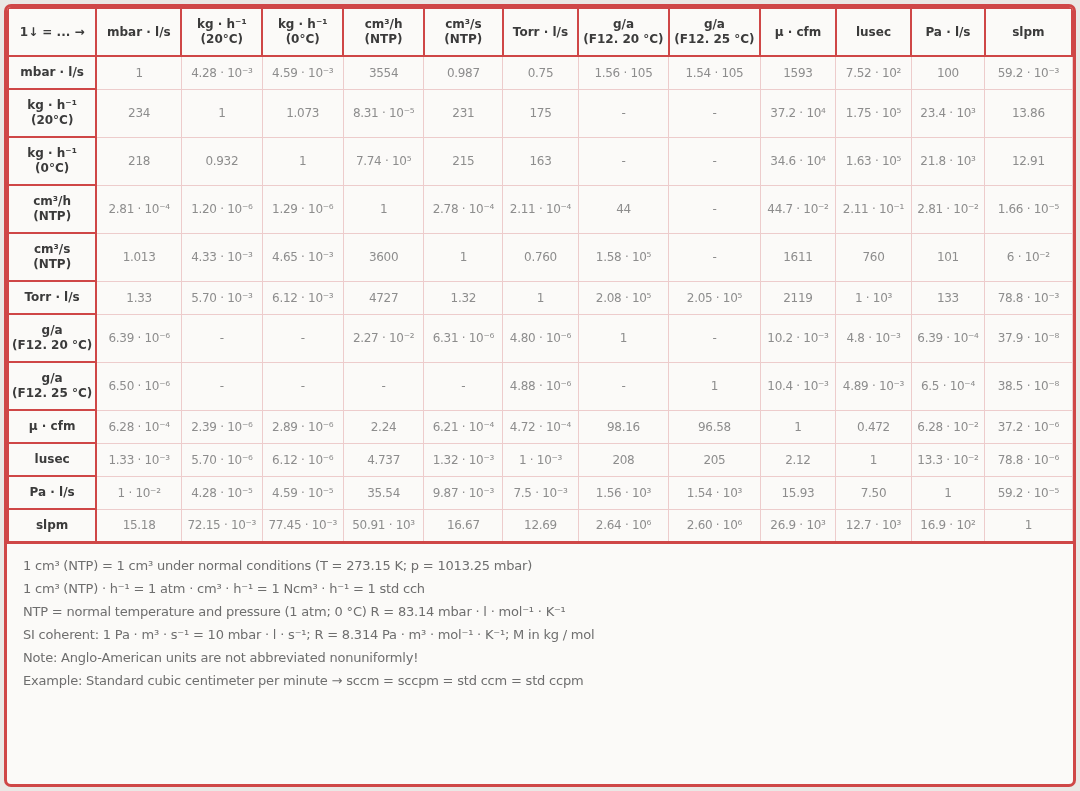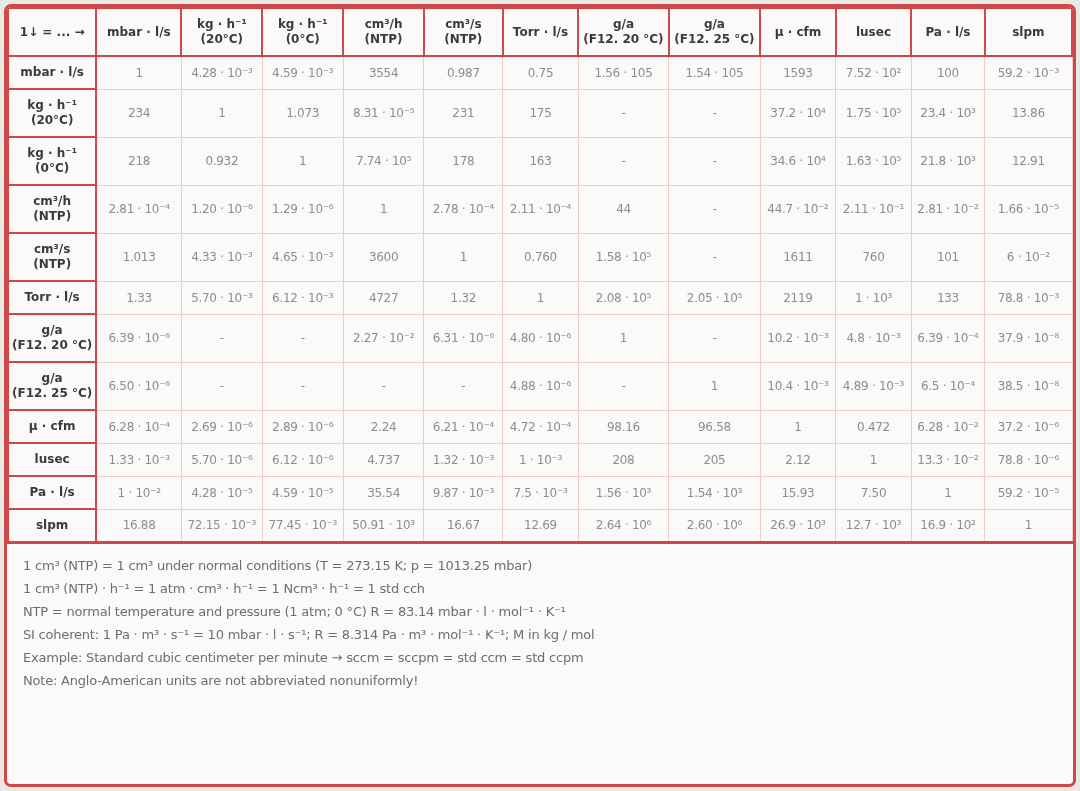--- a/index.html
+++ b/index.html
@@ -128,21 +128,21 @@
           <td>23.4 · 10³</td>
           <td>13.86</td>
         </tr>
         <tr>
           <th>kg · h⁻¹
 (0°C)</th>
           <td>218</td>
           <td>0.932</td>
           <td>1</td>
           <td>7.74 · 10⁵</td>
-          <td>178</td>
+          <td>215</td>
           <td>163</td>
           <td>-</td>
           <td>-</td>
           <td>34.6 · 10⁴</td>
           <td>1.63 · 10⁵</td>
           <td>21.8 · 10³</td>
           <td>12.91</td>
         </tr>
         <tr>
           <th>cm³/h
@@ -219,21 +219,21 @@
           <td>-</td>
           <td>1</td>
           <td>10.4 · 10⁻³</td>
           <td>4.89 · 10⁻³</td>
           <td>6.5 · 10⁻⁴</td>
           <td>38.5 · 10⁻⁸</td>
         </tr>
         <tr>
           <th>μ · cfm</th>
           <td>6.28 · 10⁻⁴</td>
-          <td>2.69 · 10⁻⁶</td>
+          <td>2.39 · 10⁻⁶</td>
           <td>2.89 · 10⁻⁶</td>
           <td>2.24</td>
           <td>6.21 · 10⁻⁴</td>
           <td>4.72 · 10⁻⁴</td>
           <td>98.16</td>
           <td>96.58</td>
           <td>1</td>
           <td>0.472</td>
           <td>6.28 · 10⁻²</td>
           <td>37.2 · 10⁻⁶</td>
@@ -263,36 +263,36 @@
           <td>7.5 · 10⁻³</td>
           <td>1.56 · 10³</td>
           <td>1.54 · 10³</td>
           <td>15.93</td>
           <td>7.50</td>
           <td>1</td>
           <td>59.2 · 10⁻⁵</td>
         </tr>
         <tr>
           <th>slpm</th>
-          <td>16.88</td>
+          <td>15.18</td>
           <td>72.15 · 10⁻³</td>
           <td>77.45 · 10⁻³</td>
           <td>50.91 · 10³</td>
           <td>16.67</td>
           <td>12.69</td>
           <td>2.64 · 10⁶</td>
           <td>2.60 · 10⁶</td>
           <td>26.9 · 10³</td>
           <td>12.7 · 10³</td>
           <td>16.9 · 10²</td>
           <td>1</td>
         </tr>
       </tbody>
   </table>
   <div class="footnotes">
       <div>1 cm³ (NTP) = 1 cm³ under normal conditions (T = 273.15 K; p = 1013.25 mbar)</div>
       <div>1 cm³ (NTP) · h⁻¹ = 1 atm · cm³ · h⁻¹ = 1 Ncm³ · h⁻¹ = 1 std cch</div>
       <div>NTP = normal temperature and pressure (1 atm; 0 °C) R = 83.14 mbar · l · mol⁻¹ · K⁻¹</div>
       <div>SI coherent: 1 Pa · m³ · s⁻¹ = 10 mbar · l · s⁻¹; R = 8.314 Pa · m³ · mol⁻¹ · K⁻¹; M in kg / mol</div>
+      <div>Note: Anglo-American units are not abbreviated nonuniformly!</div>
       <div>Example: Standard cubic centimeter per minute → sccm = sccpm = std ccm = std ccpm</div>
-      <div>Note: Anglo-American units are not abbreviated nonuniformly!</div>
     </div>
 </div>
 
 </body></html>

